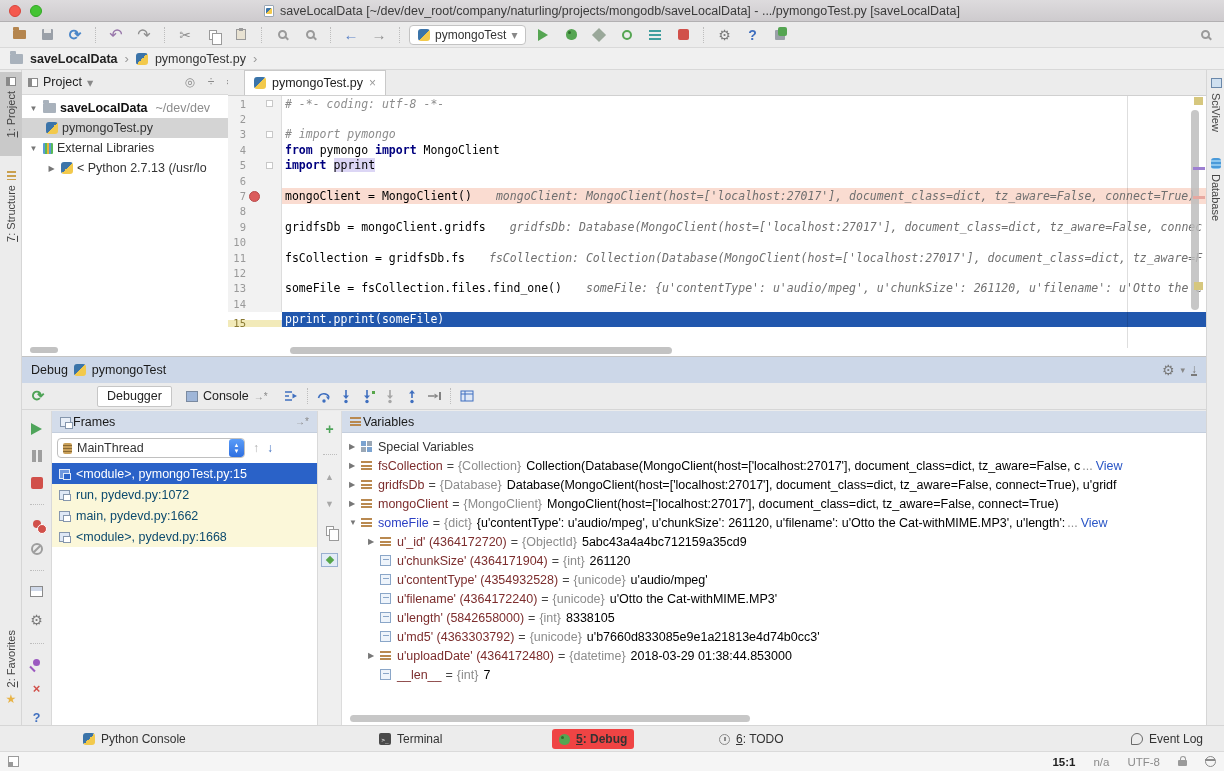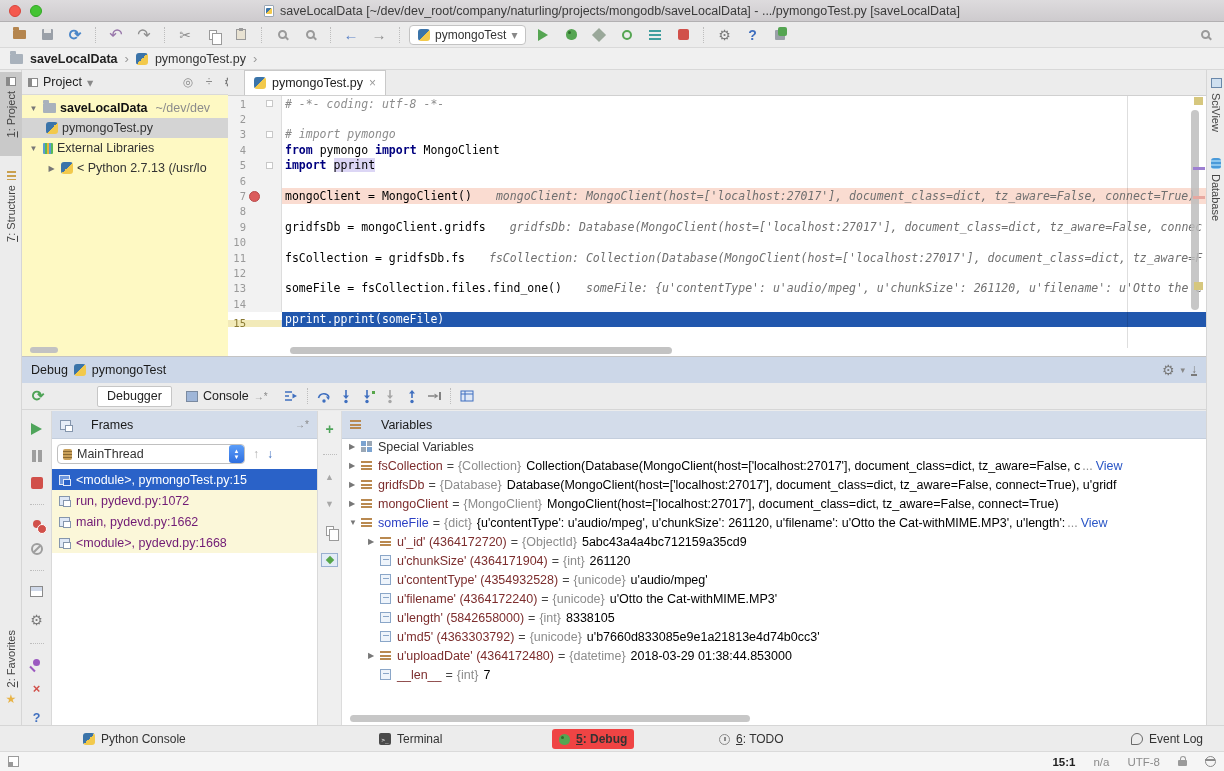--- a/index.html
+++ b/index.html
@@ -64,21 +64,21 @@
   .lstrip{position:absolute;left:0;top:70px;width:22px;bottom:46px;background:#ececec;border-right:1px solid #d6d6d6;}
   .ltab{position:absolute;left:0;width:22px;display:flex;flex-direction:column;align-items:center;gap:5px;padding:5px 0;}
   .ltab.active{background:#c9c9c9;}
   .vtextl{writing-mode:vertical-rl;transform:rotate(180deg);font-size:11px;color:#444;}
   .mn{text-decoration:underline;}
   .i-win{width:10px;height:9px;border:1px solid #8a8a8a;background:linear-gradient(90deg,#8a8a8a 0 3px,#fff 3px);}
   .i-struct{width:9px;height:9px;background:repeating-linear-gradient(180deg,#caa04e 0 2px,transparent 2px 4px);}
   .star{color:#e8b346;font-size:12px;}
 
   
-  .project{position:absolute;left:22px;top:70px;width:249px;height:286px;background:#fef9c3;border-right:6px solid #4d7c0f;}
+  .project{position:absolute;left:22px;top:70px;width:249px;height:286px;background:#ffffff;border-right:4px solid #4d7c0f;}
   .phead{height:25px;background:#ececec;border-bottom:1px solid #d9d9d9;display:flex;align-items:center;
     gap:5px;padding:0 6px;font-size:12.5px;color:#222;}
   .phead .grow{flex:1;}
   .pico{color:#8a8a8a;font-size:12px;width:16px;text-align:center;}
   .ptree{padding-top:3px;}
   .trow{height:20px;display:flex;align-items:center;gap:4px;font-size:12.5px;white-space:nowrap;overflow:hidden;padding-left:6px;}
   .trow.sel{background:#d4d4d4;}
   .exp{width:11px;color:#777;font-size:8px;text-align:center;flex:0 0 auto;}
   .tname.b{font-weight:bold;color:#111;}
   .tsuffix{color:#8c8c8c;margin-left:4px;}
@@ -150,36 +150,36 @@
   .i-mute{width:12px;height:12px;border:2px solid #9e9e9e;border-radius:50%;position:relative;}
   .i-mute::after{content:"";position:absolute;left:-1px;top:3px;width:10px;height:2px;background:#9e9e9e;transform:rotate(-45deg);}
   .i-layout{width:13px;height:11px;border:1px solid #8a8a8a;background:linear-gradient(#cfd8e8 0 4px,#fff 4px);}
   .gear{color:#7a7a7a;font-size:14px;}
   .i-pin2{width:7px;height:7px;background:#9b59c0;border-radius:50%;position:relative;}
   .i-pin2::after{content:"";position:absolute;left:-4px;bottom:-4px;width:7px;height:2px;background:#9b59c0;transform:rotate(45deg);}
   .xred{color:#d1504a;font-weight:bold;font-size:13px;}
   .qblue{color:#3f6fbf;font-weight:bold;font-size:12.5px;}
 
   .frames{position:absolute;left:30px;top:0;width:266px;bottom:0;background:#fff;border-right:1px solid #d9d9d9;}
-  .subhead{height:28px;background:#d3dcea;border-bottom:1px solid #c4cedd;display:flex;align-items:center;
-    gap:20px;padding:0 8px;font-size:12.5px;color:#1a1a1a;}
+  .subhead{height:22px;background:#d3dcea;border-bottom:1px solid #c4cedd;display:flex;align-items:center;
+    gap:2px;padding:0 8px;font-size:12.5px;color:#1a1a1a;}
   .subhead .grow{flex:1;}
   .i-frames{width:11px;height:10px;border:1px solid #8596ad;background:#e8eef7;position:relative;}
   .i-frames::after{content:"";position:absolute;right:-3px;bottom:-3px;width:6px;height:5px;border:1px solid #8596ad;background:#fff;}
   .fctl{height:30px;display:flex;align-items:center;gap:8px;padding:0 5px;}
   .combo{width:188px;height:20px;border:1px solid #c0c0c0;border-radius:4px;background:#fff;
     display:flex;align-items:center;gap:5px;padding-left:5px;font-size:12.5px;overflow:hidden;}
   .i-thread{width:9px;height:11px;border-radius:2px;background:repeating-linear-gradient(180deg,#c9a05a 0 2px,#8a6a34 2px 3px);}
   .stepper{margin-left:auto;width:15px;height:18px;border-radius:3px;background:linear-gradient(#5a9cf8,#2f6fe0);
     display:flex;flex-direction:column;align-items:center;justify-content:center;color:#fff;font-size:6px;line-height:6px;}
   .arr{font-size:12px;}
   .arr.dis{color:#b0b0b0;} .arr.en{color:#3f6fbf;}
   .frow{height:21px;display:flex;align-items:center;gap:6px;padding:0 7px;font-size:12.5px;white-space:nowrap;overflow:hidden;}
   .frow.sel{background:#2a62c8;color:#fff;}
-  .frow.lib{background:#fbf7d9;color:#701a75;}
+  .frow.lib{background:#fbf7d9;color:#0c4a6e;}
   .i-frame{width:11px;height:10px;border:1px solid #8596ad;background:#dfe8f6;position:relative;flex:0 0 auto;}
   .i-frame::after{content:"";position:absolute;right:-2px;bottom:-2px;width:6px;height:5px;border:1px solid #8596ad;background:#fff;}
   .frow.sel .i-frame{border-color:#dfe8f8;background:#6f97dd;}
   .frow.sel .i-frame::after{border-color:#dfe8f8;background:#2a62c8;}
 
   .ministrip{position:absolute;left:296px;top:0;width:24px;bottom:0;background:#efefef;border-right:1px solid #dcdcdc;
     display:flex;flex-direction:column;align-items:center;padding-top:10px;gap:17px;}
   .plusg{color:#4fa55b;font-weight:bold;font-size:14px;}
   .tri{color:#a8a8a8;font-size:9px;}
   .i-toggle{width:17px;height:14px;border:1px solid #9ab0d0;background:#e3ecf7;display:flex;align-items:center;justify-content:center;}

